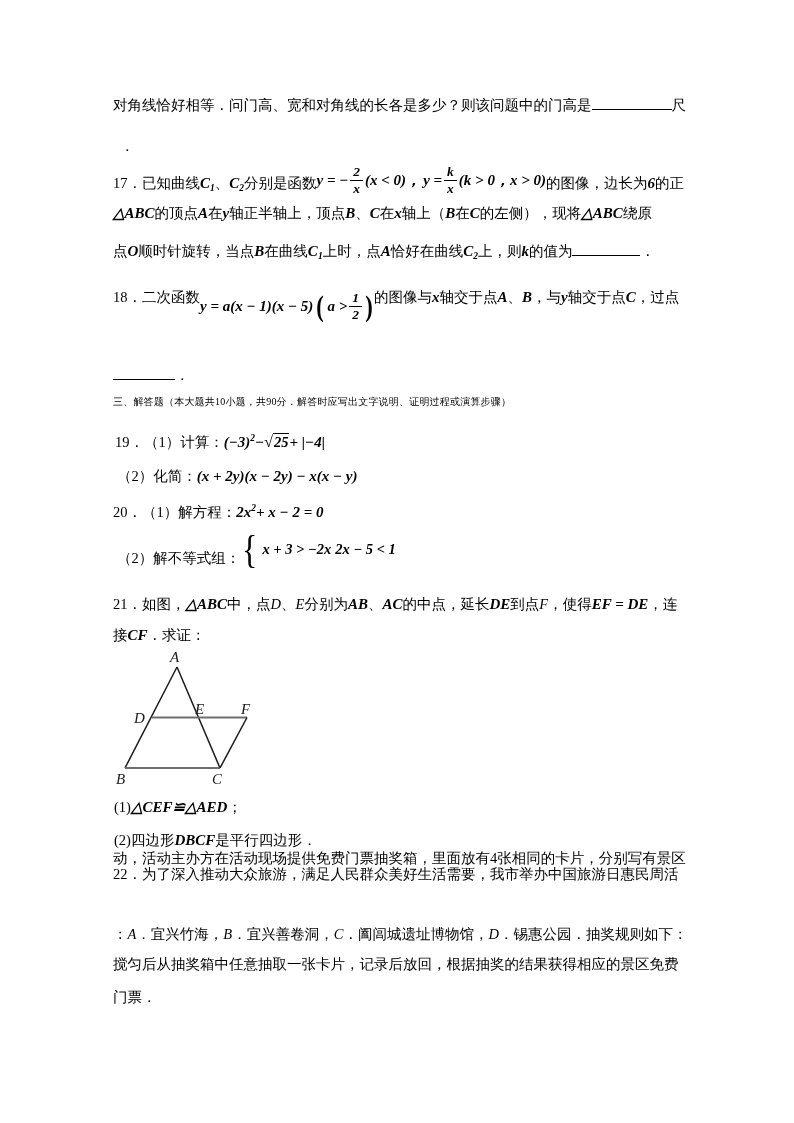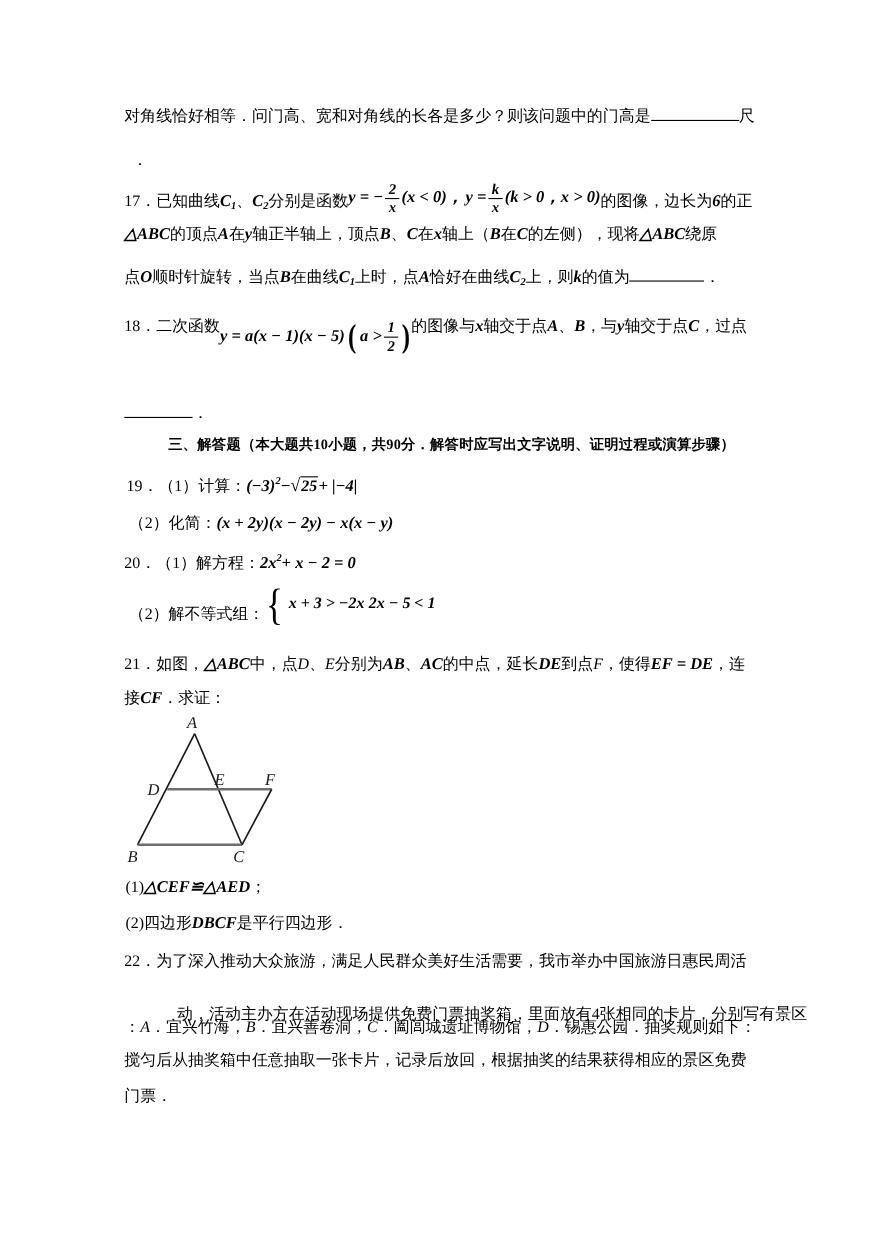--- a/index.html
+++ b/index.html
@@ -3,21 +3,21 @@
 <meta charset="utf-8">
 <style>
   * { margin:0; padding:0; box-sizing:border-box; }
   html,body { width:794px; height:1123px; background:#ffffff; }
   body { position:relative; font-family:"Liberation Serif", serif; color:#000; overflow:hidden; }
   .page { position:absolute; left:0; top:0; width:792px; height:1123px; background:#fff; }
   .line { position:absolute; white-space:nowrap; font-size:14.5px; line-height:1.35; color:#000; }
   .t  { font-family:"Liberation Serif", serif; }
   .m  { font-family:"Liberation Serif", serif; font-weight:bold; font-style:italic; font-size:15px; }
   .mi { font-family:"Liberation Serif", serif; font-style:italic; font-size:14.5px; }
-  .hdr { font-weight:bold; font-size:13px; letter-spacing:0.2px;margin-left:40px; }
+  .hdr { font-weight:normal; font-size:10px; letter-spacing:0.2px; }
   .sup { font-size:9.5px; font-weight:bold; font-style:italic; vertical-align:6px; }
   .sub { font-size:9.5px; font-weight:bold; font-style:italic; vertical-align:-3px; }
   .blank { display:inline-block; height:15px; border-bottom:1.3px solid #000; vertical-align:baseline; }
   .blank-a { width:80px; }
   .blank-b { width:68px; }
   .blank-c { width:62px; }
   
   .fwrap { display:inline-block; vertical-align:3px; }
   .fwrap18 { display:inline-block; vertical-align:-9px; }
   .formula { display:flex; align-items:center; gap:2px; }
@@ -135,21 +135,21 @@
   <div class="line" style="left:114px; top:797px;">
     <span class="t">(1)</span><span class="m">△CEF≌△AED</span><span class="t">；</span>
   </div>
   <div class="line" style="left:114px; top:830px;">
     <span class="t">(2)四边形</span><span class="m">DBCF</span><span class="t">是平行四边形．</span>
   </div>
 
   <div class="line" style="left:113px; top:865px;">
     <span class="t">22．为了深入推动大众旅游，满足人民群众美好生活需要，我市举办中国旅游日惠民周活</span>
   </div>
-  <div class="line" style="left:113px; top:913px;margin-left:48px;">
+  <div class="line" style="left:113px; top:849px;">
     <span class="t">动，活动主办方在活动现场提供免费门票抽奖箱，里面放有4张相同的卡片，分别写有景区</span>
   </div>
   <div class="line" style="left:113px; top:925px;">
     <span class="t">：</span><span class="mi">A</span><span class="t">．宜兴竹海，</span><span class="mi">B</span><span class="t">．宜兴善卷洞，</span><span class="mi">C</span><span class="t">．阖闾城遗址博物馆，</span><span class="mi">D</span><span class="t">．锡惠公园．抽奖规则如下：</span>
   </div>
   <div class="line" style="left:113px; top:955px;">
     <span class="t">搅匀后从抽奖箱中任意抽取一张卡片，记录后放回，根据抽奖的结果获得相应的景区免费</span>
   </div>
   <div class="line" style="left:113px; top:988px;">
     <span class="t">门票．</span>

